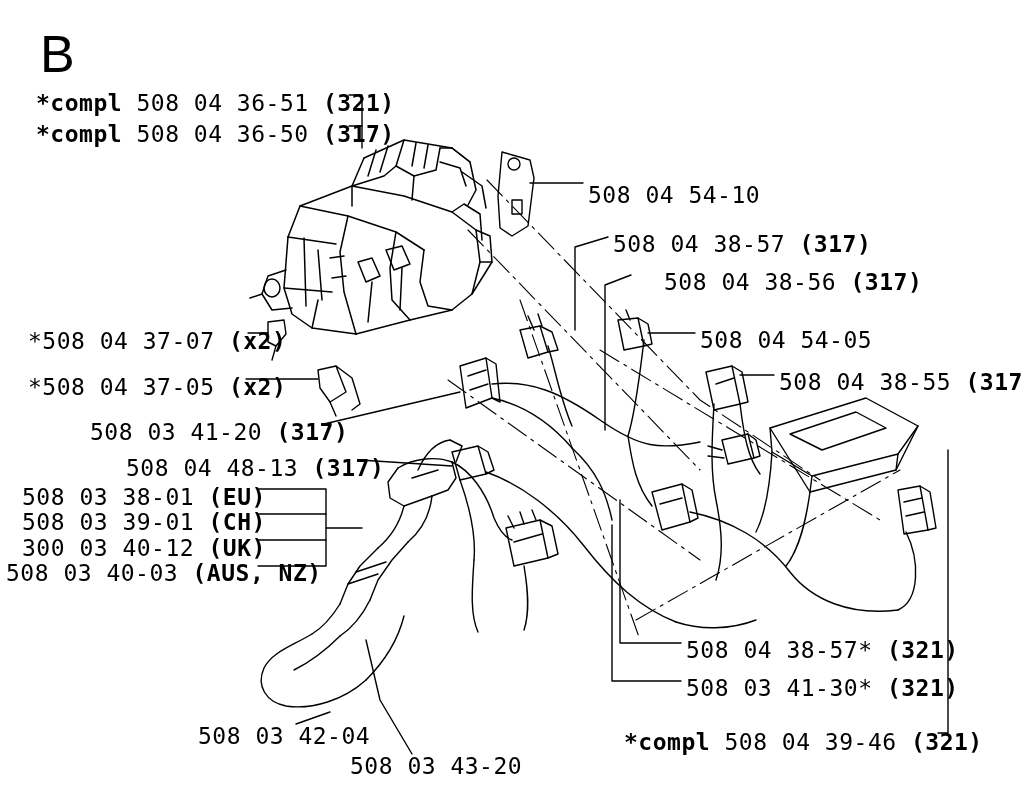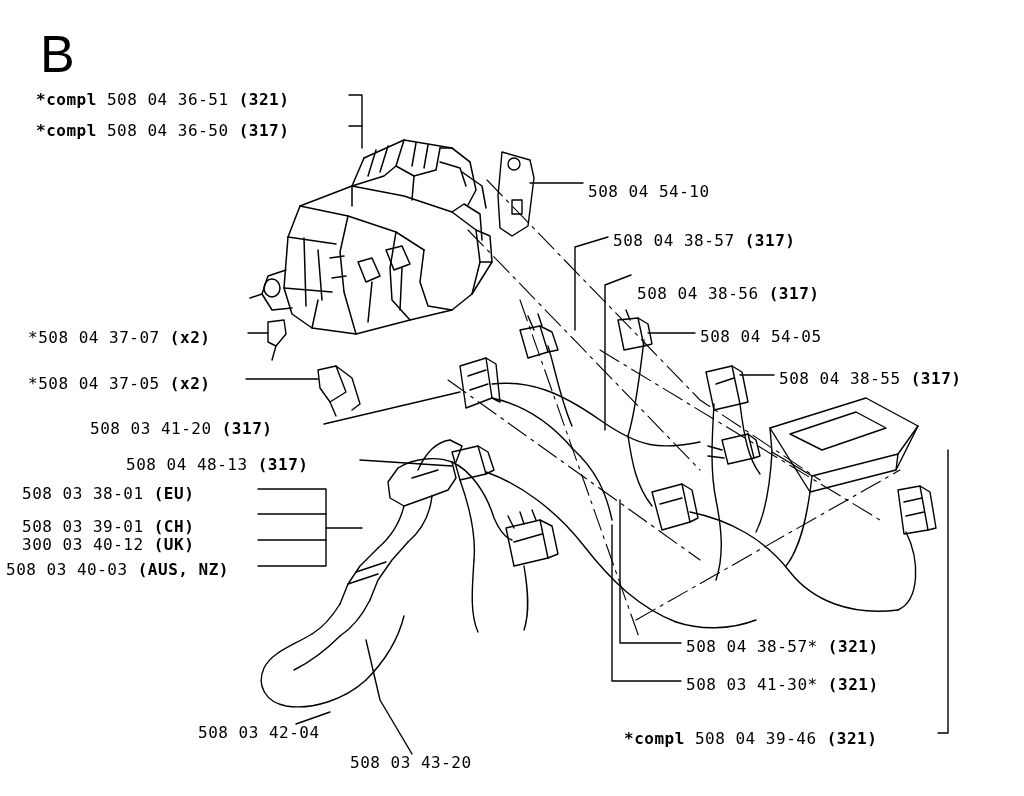--- a/index.html
+++ b/index.html
@@ -20,21 +20,21 @@
     left: 0;
     top: 0;
     width: 1024px;
     height: 796px;
   }
   .lbl {
     position: absolute;
     white-space: nowrap;
     color: #000000;
     font-family: "DejaVu Sans Mono", monospace;
-    font-size: 16px;
+    font-size: 23px;
     letter-spacing: 0.5px;
   }
   .plate {
     position: absolute;
     font-family: "Liberation Sans", sans-serif;
     font-size: 52px;
     color: #000000;
     line-height: 1;
   }
   .seg-normal { font-weight: normal; }
@@ -238,29 +238,29 @@
     </g>
   </svg>
 
   <div class="plate" style="left:40px; top:28px;">B</div>
 
   <div id="labels">
       <div class="lbl" style="left: 36px; top: 90px;"><span class="seg-bold">*compl</span><span class="seg-normal"> 508 04 36-51 </span><span class="seg-bold">(321)</span></div>
       <div class="lbl" style="left: 36px; top: 121px;"><span class="seg-bold">*compl</span><span class="seg-normal"> 508 04 36-50 </span><span class="seg-bold">(317)</span></div>
       <div class="lbl" style="left: 588px; top: 182px;"><span class="seg-normal">508 04 54-10</span></div>
       <div class="lbl" style="left: 613px; top: 231px;"><span class="seg-normal">508 04 38-57 </span><span class="seg-bold">(317)</span></div>
-      <div class="lbl" style="left: 637px; top: 269px; margin-top: 15px;"><span class="seg-normal">508 04 38-56 </span><span class="seg-bold">(317)</span></div>
+      <div class="lbl" style="left: 664px; top: 269px;"><span class="seg-normal">508 04 38-56 </span><span class="seg-bold">(317)</span></div>
       <div class="lbl" style="left: 700px; top: 327px;"><span class="seg-normal">508 04 54-05</span></div>
       <div class="lbl" style="left: 779px; top: 369px;"><span class="seg-normal">508 04 38-55 </span><span class="seg-bold">(317)</span></div>
       <div class="lbl" style="left: 28px; top: 328px;"><span class="seg-normal">*508 04 37-07 </span><span class="seg-bold">(x2)</span></div>
       <div class="lbl" style="left: 28px; top: 374px;"><span class="seg-normal">*508 04 37-05 </span><span class="seg-bold">(x2)</span></div>
       <div class="lbl" style="left: 90px; top: 419px;"><span class="seg-normal">508 03 41-20 </span><span class="seg-bold">(317)</span></div>
       <div class="lbl" style="left: 126px; top: 455px;"><span class="seg-normal">508 04 48-13 </span><span class="seg-bold">(317)</span></div>
       <div class="lbl" style="left: 22px; top: 484px;"><span class="seg-normal">508 03 38-01 </span><span class="seg-bold">(EU)</span></div>
-      <div class="lbl" style="left: 22px; top: 509px; margin-top: 8px;"><span class="seg-normal">508 03 39-01 </span><span class="seg-bold">(CH)</span></div>
+      <div class="lbl" style="left: 22px; top: 509px;"><span class="seg-normal">508 03 39-01 </span><span class="seg-bold">(CH)</span></div>
       <div class="lbl" style="left: 22px; top: 535px;"><span class="seg-normal">300 03 40-12 </span><span class="seg-bold">(UK)</span></div>
       <div class="lbl" style="left: 6px; top: 560px;"><span class="seg-normal">508 03 40-03 </span><span class="seg-bold">(AUS, NZ)</span></div>
       <div class="lbl" style="left: 686px; top: 637px;"><span class="seg-normal">508 04 38-57* </span><span class="seg-bold">(321)</span></div>
       <div class="lbl" style="left: 686px; top: 675px;"><span class="seg-normal">508 03 41-30* </span><span class="seg-bold">(321)</span></div>
       <div class="lbl" style="left: 198px; top: 723px;"><span class="seg-normal">508 03 42-04</span></div>
       <div class="lbl" style="left: 624px; top: 729px;"><span class="seg-bold">*compl</span><span class="seg-normal"> 508 04 39-46 </span><span class="seg-bold">(321)</span></div>
       <div class="lbl" style="left: 314px; top: 753px; margin-left: 36px;"><span class="seg-normal">508 03 43-20</span></div>
     </div>
 
 </div>

